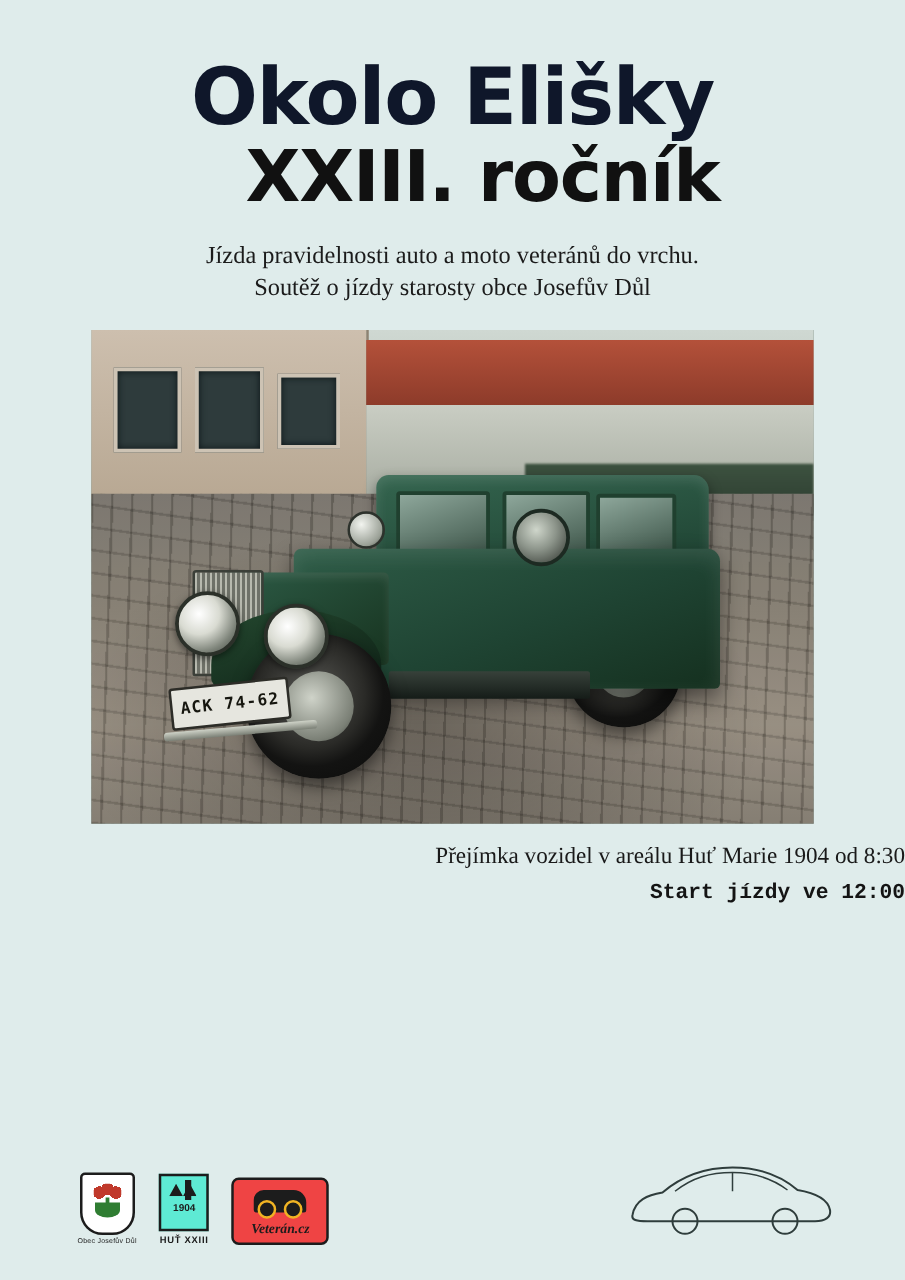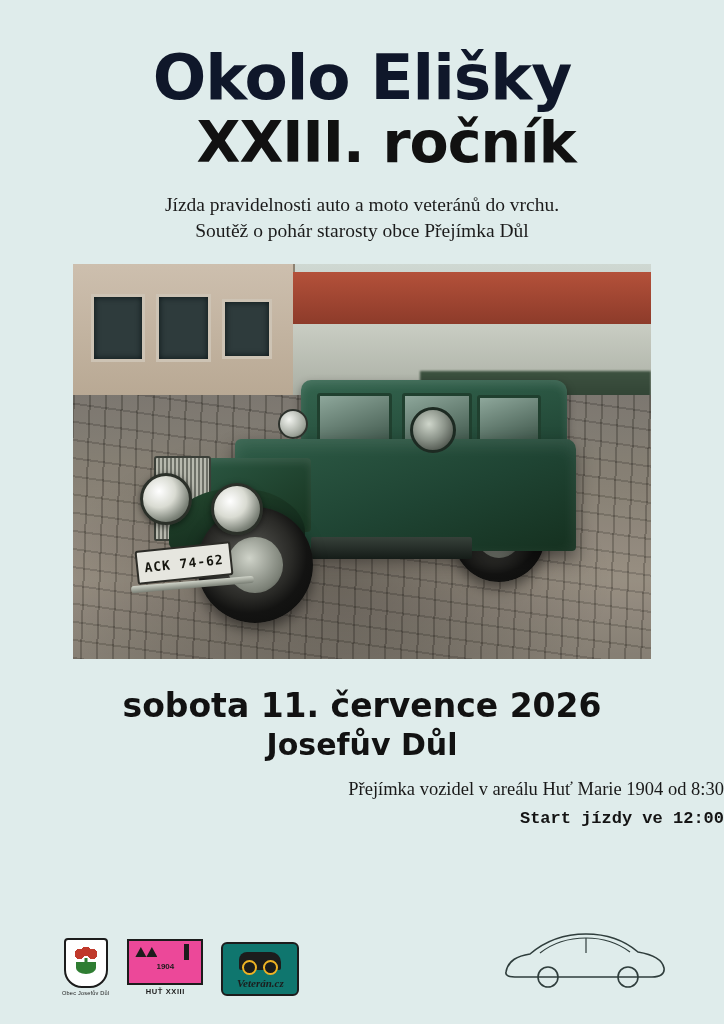--- a/index.html
+++ b/index.html
@@ -332,23 +332,23 @@
   }
   .logo-caption {
     font-family: "Liberation Sans", sans-serif;
     font-size: 5.6px;
     margin-top: 2px;
     color: #1c1c1c;
     letter-spacing: 0.2px;
   }
   
   .logo-hut .frame {
-    width: 76px; height: 46px;
+    width: 40px; height: 46px;
     border: 2px solid #1c1c1c;
-    background: #ec4899;
+    background: #5eead4;
     position: relative;
     box-sizing: border-box;
   }
   .logo-hut .frame .roof {
     position: absolute; left: 6px; top: 6px; width: 22px; height: 10px;
     background: #1c1c1c;
     clip-path: polygon(0 100%, 25% 0, 50% 100%, 75% 0, 100% 100%);
   }
   .logo-hut .frame .chimney {
     position: absolute; right: 12px; top: 3px; width: 5px; height: 16px; background: #1c1c1c;
@@ -358,21 +358,21 @@
     font-family: "Liberation Sans", sans-serif;
     font-size: 8px; font-weight: bold; color: #1c1c1c;
   }
   .logo-hut .name {
     font-family: "Liberation Sans", sans-serif;
     font-size: 7.5px; font-weight: bold; letter-spacing: 0.6px; margin-top: 2px;
   }
   
   .logo-vet .badge {
     width: 74px; height: 50px;
-    background: #0f766e;
+    background: #ef4444;
     border: 2px solid #1c1c1c;
     border-radius: 6px;
     position: relative;
     overflow: hidden;
   }
   .logo-vet .badge .carsil {
     position: absolute; left: 50%; top: 8px; transform: translateX(-50%);
     width: 42px; height: 18px;
     background: #1c1c1c;
     border-radius: 8px 10px 2px 2px;
@@ -407,21 +407,21 @@
 
 <div class="poster">
 
   <div class="title-block">
     <div class="title-line1">Okolo Elišky</div>
     <div class="title-line2">XXIII. ročník</div>
   </div>
 
   <div class="subtitle-block">
     <div class="subtitle-line">Jízda pravidelnosti  auto a moto veteránů do vrchu.</div>
-    <div class="subtitle-line">Soutěž o pohár starosty obce Přejímka Důl</div>
+    <div class="subtitle-line">Soutěž o jízdy starosty obce Josefův Důl</div>
   </div>
 
   <div class="photo-wrap">
     <div class="photo">
       <div class="ph-sky"></div>
       <div class="ph-house">
         <div class="win w1"></div>
         <div class="win w2"></div>
         <div class="win w3"></div>
       </div>
@@ -447,24 +447,20 @@
         <div class="fender fd-front"></div>
         <div class="wheel wh-front"></div>
         <div class="headlight hl-left"></div>
         <div class="headlight hl-right"></div>
         <div class="bumper"></div>
         <div class="plate">ACK 74-62</div>
       </div>
     </div>
   </div>
 
-  <div class="date-block">
-    <div class="date-line">sobota 11. července 2026</div>
-    <div class="place-line">Josefův Důl</div>
-  </div>
 
   <div class="info-block">
     <div class="info-line">Přejímka vozidel v areálu Huť Marie 1904 od 8:30</div>
     <div class="info-strong">Start jízdy ve 12:00</div>
   </div>
 
   <div class="footer">
     <div class="logos">
 
       <div class="logo logo-obec">

